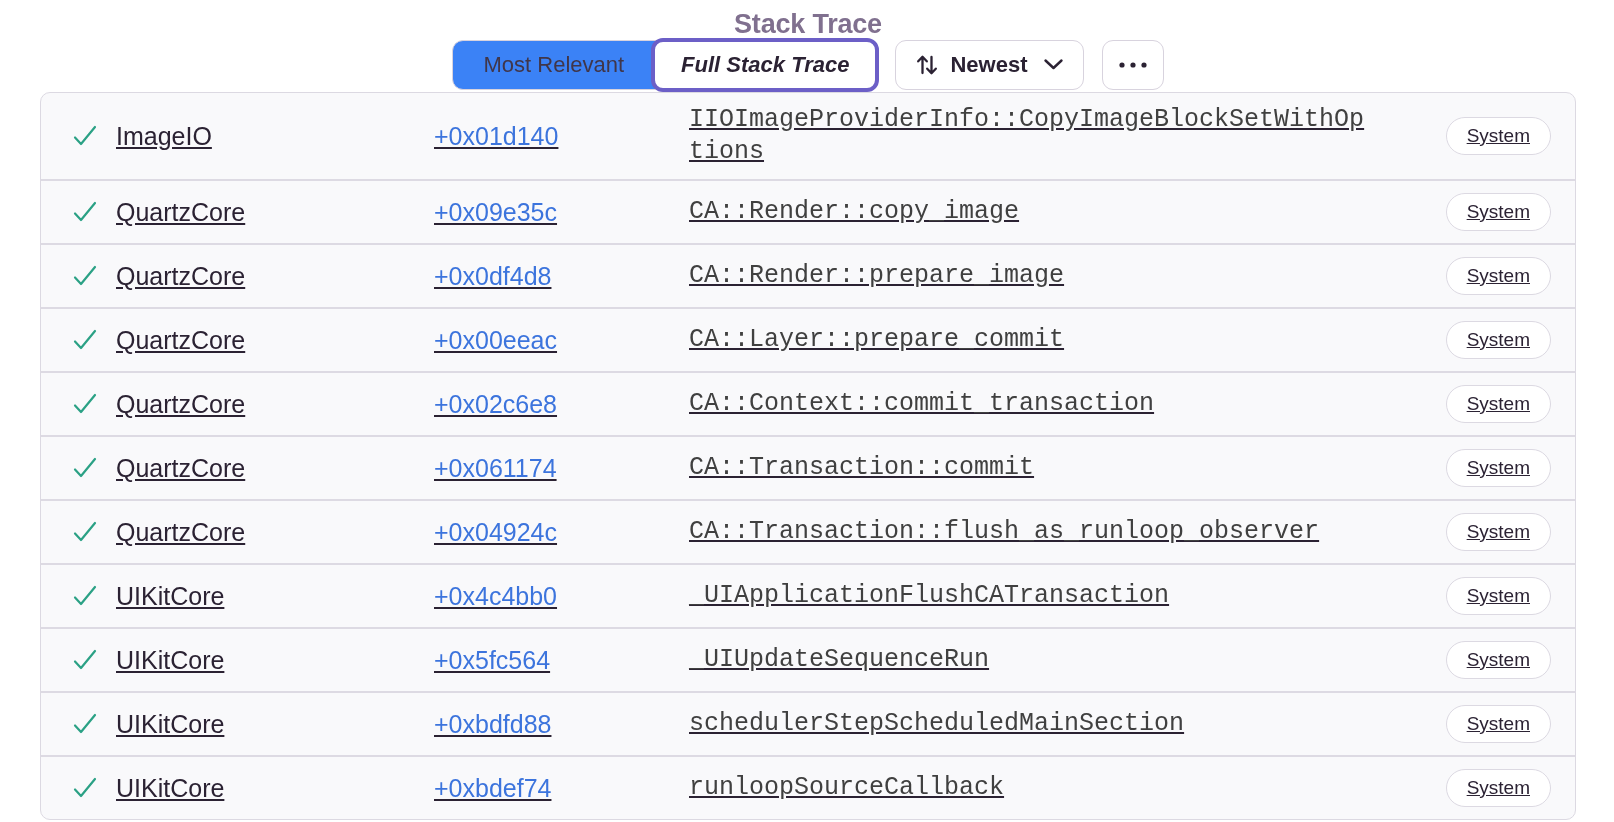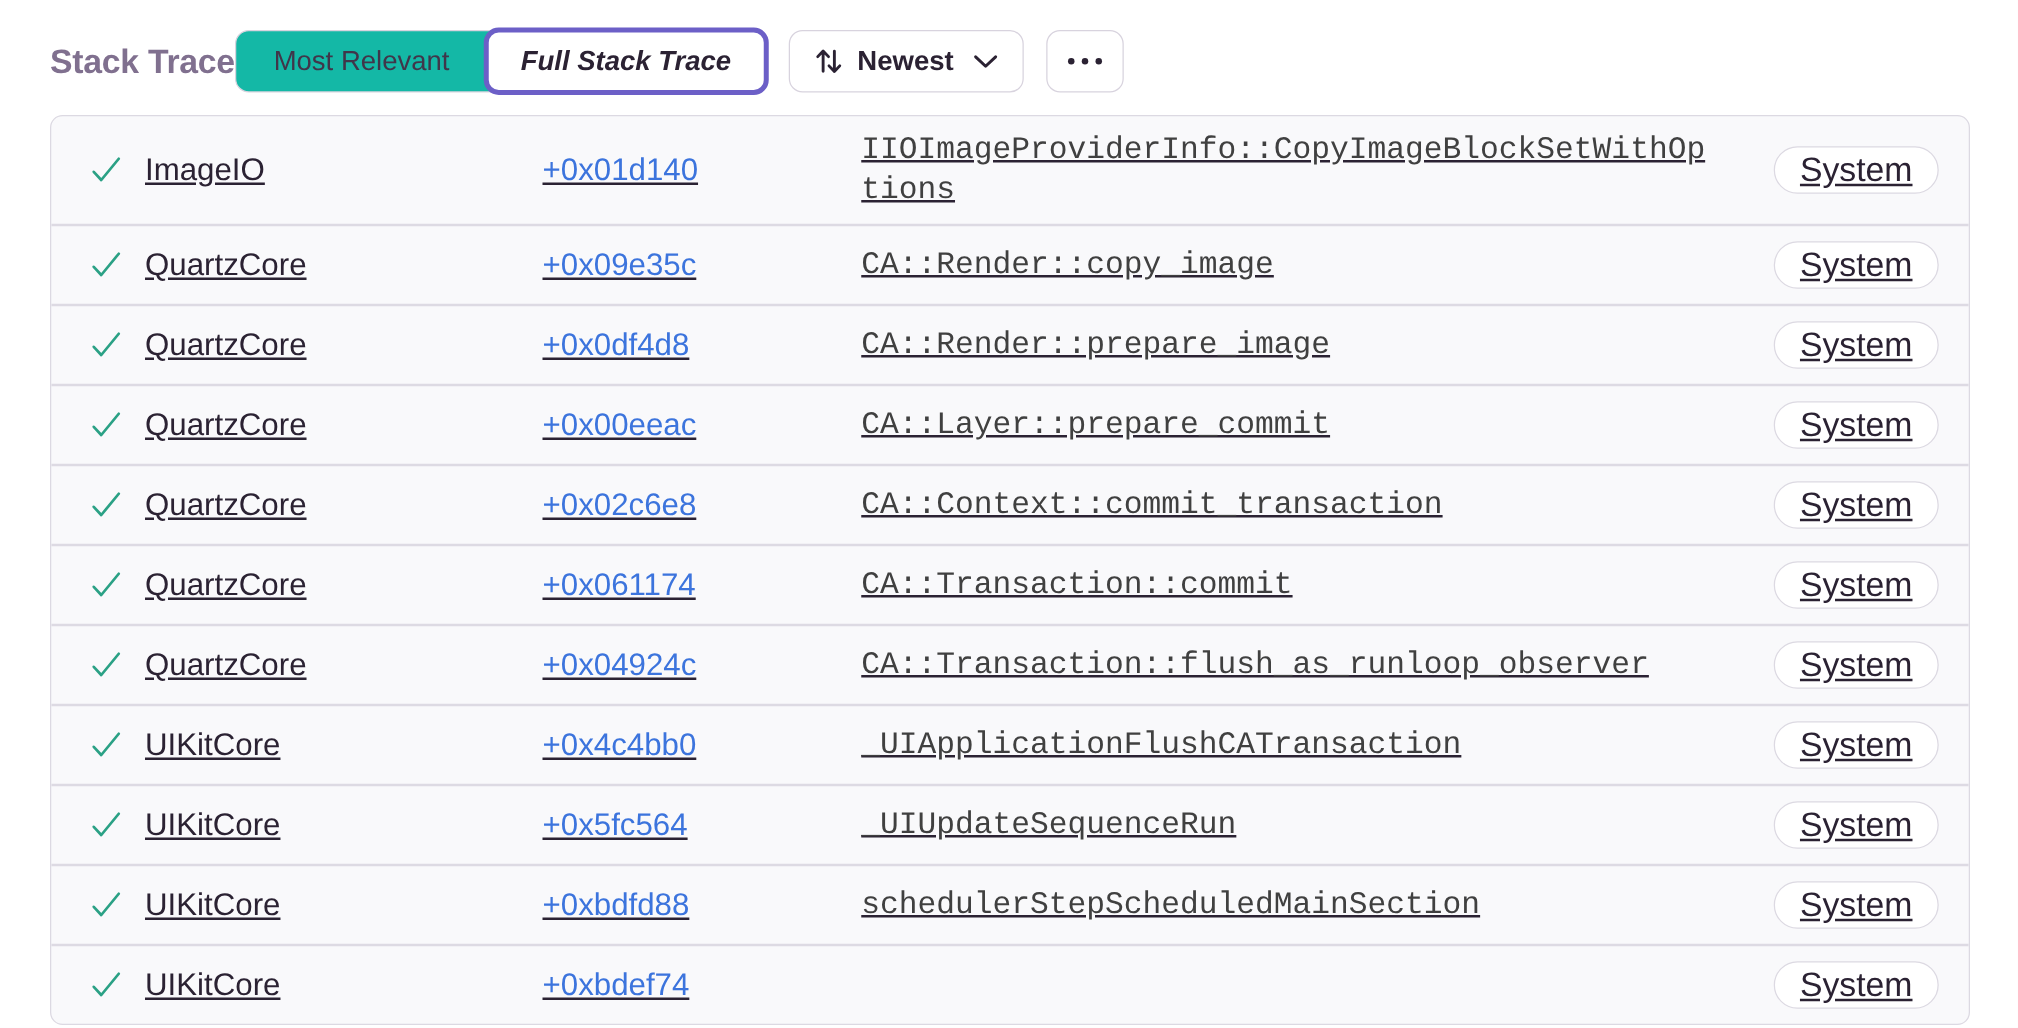--- a/index.html
+++ b/index.html
@@ -4,31 +4,31 @@
 <style>
   * { margin:0; padding:0; box-sizing:border-box; }
   html,body {
     width:1614px; height:822px; overflow:hidden;
     background:#ffffff;
     font-family:"Liberation Sans", sans-serif;
     color:#2B2233;
   }
   
   .header {
-    display:flex; justify-content:flex-start; align-items:center;
-    padding:24px 38px 0 40px; height:74px;
+    display:flex; justify-content:center; align-items:center;
+    padding:24px 38px 0 40px; height:74px;flex-direction:column;
   }
   .page-title {
     font-size:27px; font-weight:bold; color:#80708F; letter-spacing:-0.2px;
   }
   .controls { display:flex; align-items:center; gap:18px; }
 
   .segmented {
     display:flex; align-items:center;
-    background:#14b8a6; border:1px solid #D8D3DE; border-radius:11px;
+    background:#3b82f6; border:1px solid #D8D3DE; border-radius:11px;
     height:50px;
   }
   .seg-btn {
     font-family:"Liberation Sans", sans-serif;
     font-size:22px; color:#40364A; background:transparent;
     border:none; border-radius:11px; height:48px; padding:0 30px;
     cursor:pointer; white-space:nowrap;
   }
   .seg-btn.active {
     background:#ffffff; border:4px solid #6C5FC7; color:#2B2233;
@@ -70,21 +70,21 @@
     width:682px; flex-shrink:0;
     font-family:"Liberation Mono", "DejaVu Sans Mono", monospace;
     font-size:25px; line-height:1.3; color:#404040;
     word-break:break-all; padding:10px 0;
   }
   .tag-cell { flex:1; justify-content:flex-end; padding-right:24px; }
   .tag {
     display:flex; align-items:center;
     height:38px; padding:0 20px;
     background:#ffffff; border:1.5px solid #DCD9E2; border-radius:20px;
-    font-size:27px; color:#2B2233; cursor:pointer; white-space:nowrap;
+    font-size:19px; color:#2B2233; cursor:pointer; white-space:nowrap;
   }
 </style>
 </head>
 <body>
 
 <div class="header">
   <div class="page-title">Stack Trace</div>
   <div class="controls">
     <div class="segmented">
       <button class="seg-btn">Most Relevant</button>
@@ -302,17 +302,18 @@
       <span class="icon">
         <svg width="28" height="26" viewBox="0 0 28 26" fill="none">
           <path d="M4 14.5 L10 21 L24 4" stroke="#2BA185" stroke-width="2.2" stroke-linecap="round" stroke-linejoin="round"></path>
         </svg>
       </span>
     </div>
     <div class="cell module-cell">UIKitCore</div>
     <div class="cell addr-cell">
       <a class="addr">+0xbdef74</a>
     </div>
+    <div class="symbol-cell">runloopSourceCallback</div>
     <div class="cell tag-cell">
       <span class="tag">System</span>
     </div>
   </div>
 </div>
 
 </body></html>

